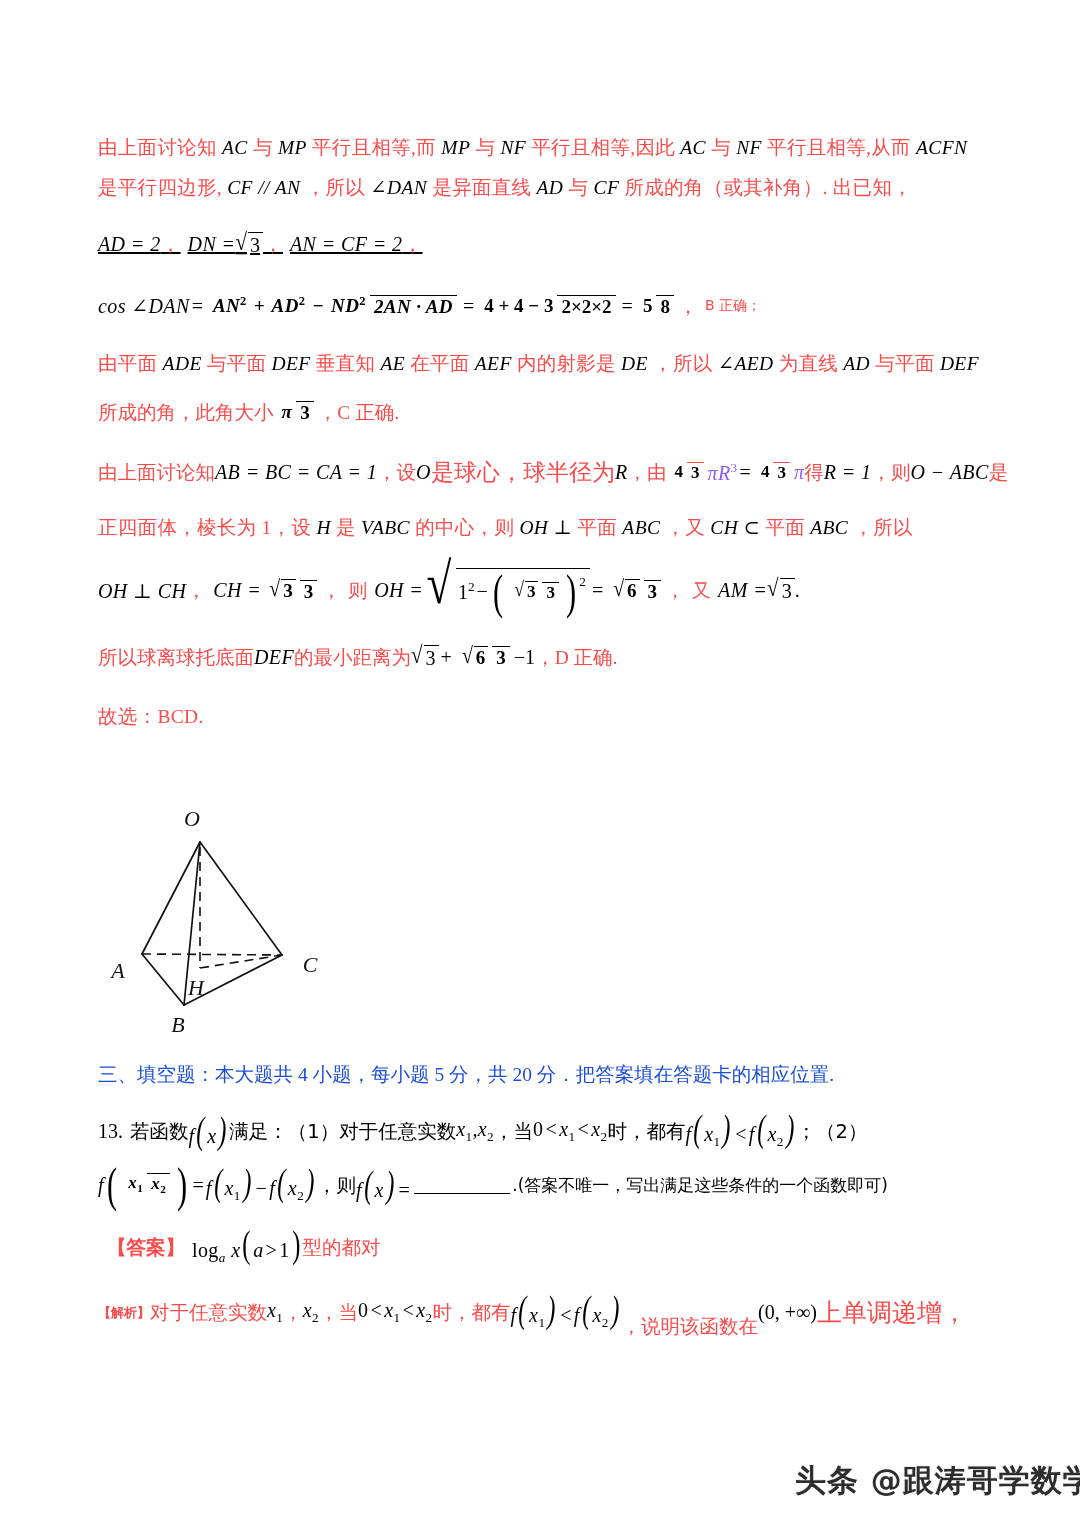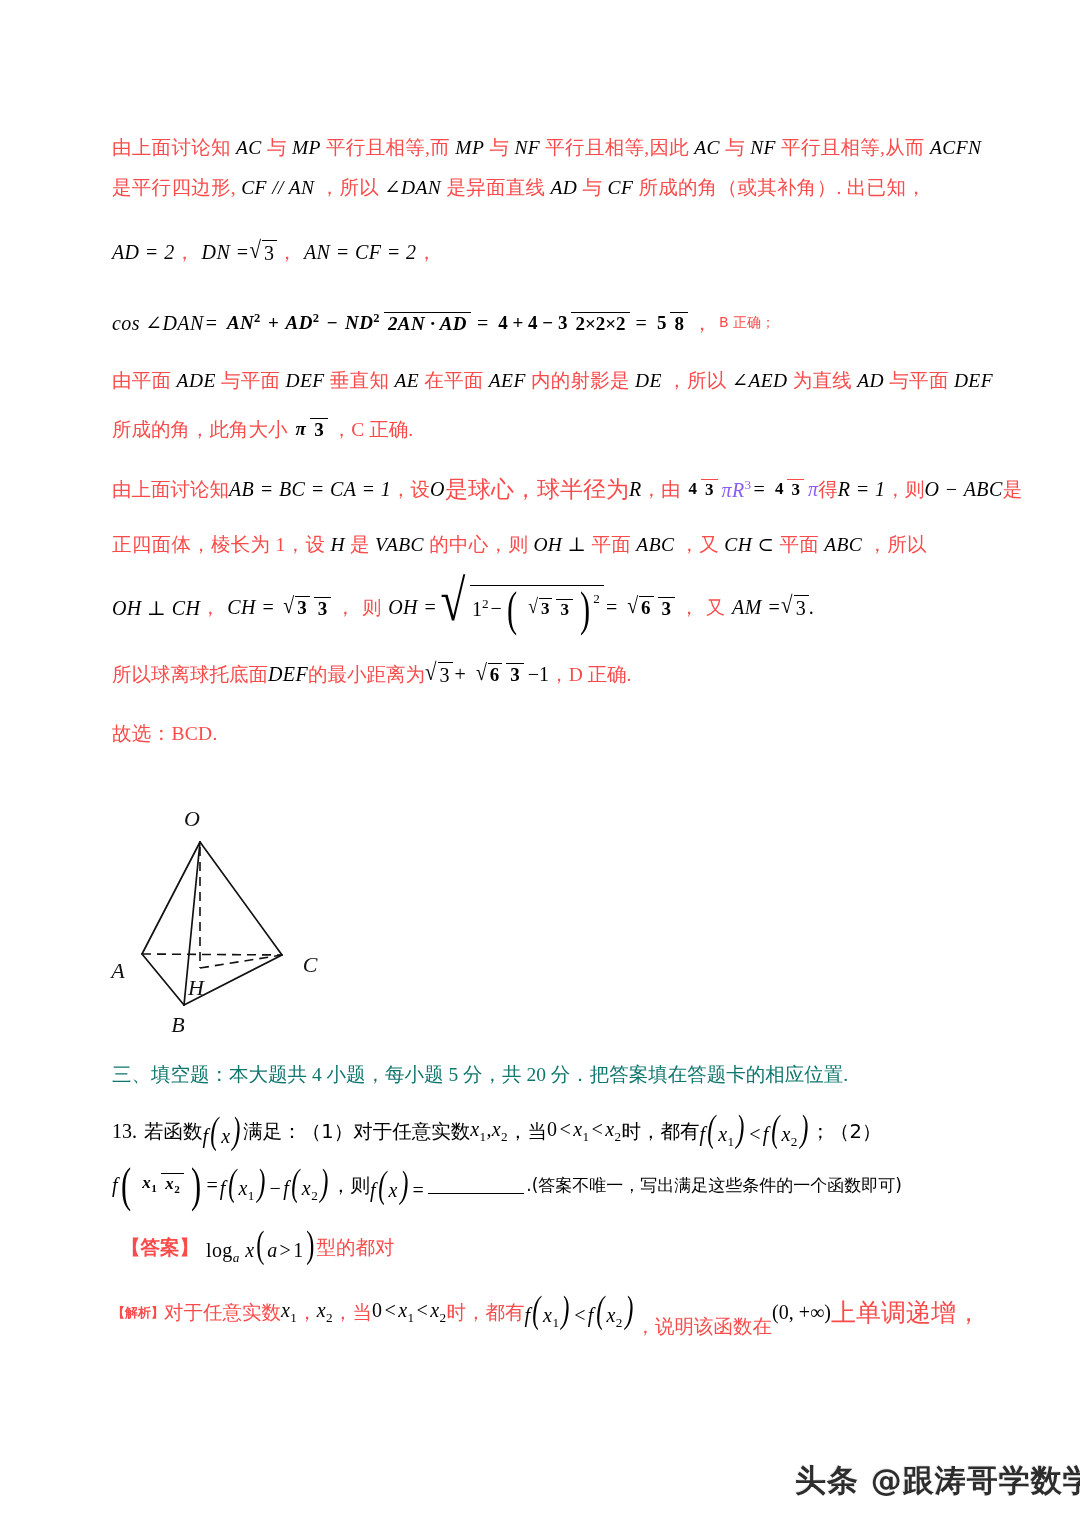--- a/index.html
+++ b/index.html
@@ -17,21 +17,21 @@
   }
   .page {
     position: absolute;
     left: 0; top: 0;
     width: 1080px;
     height: 1527px;
     background: #fff;
   }
   .content {
     position: absolute;
-    left: 112px;
+    left: 98px;
     top: 128px;
     width: 896px;
   }
 
   
   .line {
     font-size: 19.5px;
     line-height: 40px;
     white-space: nowrap;
     color: #fa4b4b;
@@ -143,21 +143,21 @@
     width: 320px;
     height: 250px;
   }
 
   
   .sec {
     font-size: 19.5px;
     line-height: 40px;
     white-space: nowrap;
   }
-  .sec.black { color: #0f766e; }
+  .sec.black { color: #1d4ed8; }
 
   .fill-blank {
     display: inline-block;
     width: 96px;
     border-bottom: 1.6px solid #000;
     height: 17px;
     margin: 0 2px;
   }
 
   
@@ -204,36 +204,36 @@
       <span class="mi">CF // AN</span>
       <span>，所以</span>
       <span class="mi">∠DAN</span>
       <span>是异面直线</span>
       <span class="mi">AD</span>
       <span>与</span>
       <span class="mi">CF</span>
       <span>所成的角（或其补角）. 出已知，</span>
     </div>
 
-    <div class="mathrow" style="margin-top:22px;">
+    <div class="mathrow" style="margin-top:14px;text-decoration:underline;">
       <span class="mi">AD = 2</span>
       <span class="red">，</span>
       <span class="gap-s"></span>
       <span class="mi">DN =</span>
       <span class="sqrt">
           <span class="rad">√</span>
           <span class="rbody mn">3</span>
         </span>
       <span class="red">，</span>
       <span class="gap-s"></span>
       <span class="mi">AN = CF = 2</span>
       <span class="red">，</span>
     </div>
 
-    <div class="mathrow" style="margin-top:27px;text-align:center;">
+    <div class="mathrow" style="margin-top:18px;text-align:center;">
       <span class="mi">cos ∠DAN</span>
       <span class="op">=</span>
       <span class="frac">
         <span class="num mi">AN<span class="sup n">2</span> <span class="op">+</span> AD<span class="sup n">2</span> <span class="op">−</span> ND<span class="sup n">2</span></span>
         <span class="den mi">2AN · AD</span>
       </span>
       <span class="op">=</span>
       <span class="frac">
         <span class="num mn">4 + 4 − 3</span>
         <span class="den mn">2×2×2</span>

